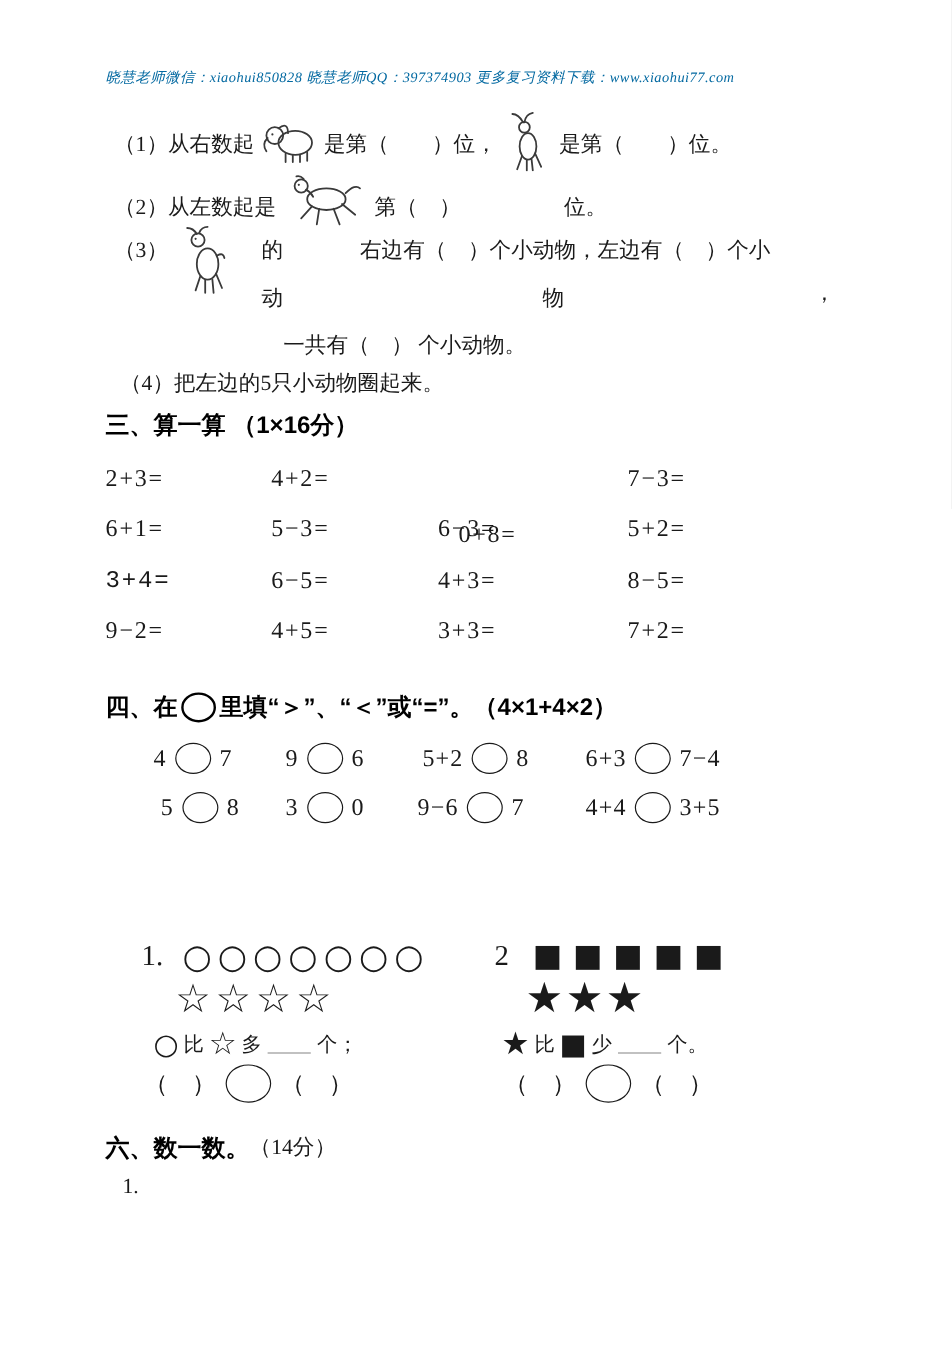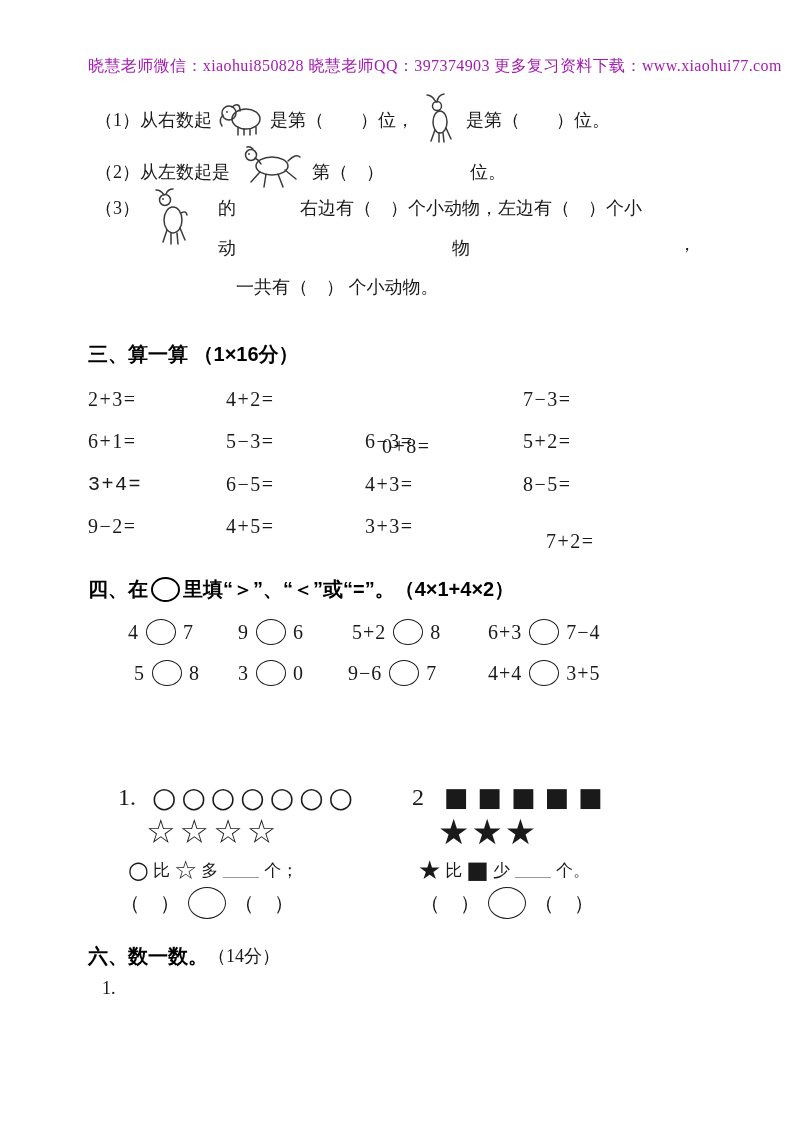--- a/index.html
+++ b/index.html
@@ -1,21 +1,21 @@
 <!DOCTYPE html>
 <html><head>
 <meta charset="utf-8">
 <style>
   html,body{margin:0;padding:0;background:#e8e8e8;}
   .page{position:relative;width:793px;height:1122px;background:#ffffff;margin:0 auto;
         font-family:"Liberation Serif",serif;color:#1a1a1a;overflow:hidden;}
   .abs{position:absolute;white-space:nowrap;}
   .row{position:absolute;display:flex;align-items:center;white-space:nowrap;}
   .zh{font-size:18px;}
-  .header{font-size:16px;letter-spacing:.4px;color:#a21caf;}
+  .header{font-size:12px;letter-spacing:.4px;color:#0369a1;font-style:italic;}
   .heading{font-family:"Liberation Sans",sans-serif;font-weight:bold;font-size:20px;color:#000;}
   .score{font-family:"Liberation Serif",serif;font-weight:normal;font-size:18px;}
   .math{font-size:20px;letter-spacing:1.5px;}
   .cmp{font-size:20px;letter-spacing:1px;}
   .cmp-circle{display:inline-block;width:28px;height:24px;border:1.6px solid #1a1a1a;
               border-radius:50%;margin:0 7px;flex:0 0 auto;}
   .title-circle{display:inline-block;width:25px;height:21px;border:2px solid #000;
                 border-radius:50%;margin:0 3px;flex:0 0 auto;}
   .big-circle{display:inline-block;width:36px;height:30px;border:1.6px solid #1a1a1a;
               border-radius:50%;margin:0 8px;flex:0 0 auto;}
@@ -85,20 +85,21 @@
       <circle cx="13" cy="11" r="0.9" fill="#3a3a3a" stroke="none"></circle>
     </svg>
   </span>
   <span class="abs zh" style="left:218px;top:196px;">的</span>
   <span class="abs zh" style="left:300px;top:196px;">右边有（　）个小动物，左边有（　）个小</span>
   <span class="abs zh" style="left:218px;top:236px;">动</span>
   <span class="abs zh" style="left:452px;top:236px;">物</span>
   <span class="abs zh" style="left:678px;top:232px;">，</span>
   <span class="abs zh" style="left:236px;top:275px;">一共有（　） 个小动物。</span>
 
+  <span class="abs zh" style="left:100px;top:307px;">（4）把左边的5只小动物圈起来。</span>
 
   <span class="abs heading" style="left:88px;top:341px;">三、算一算 （1×16分）</span>
 
   <span class="abs math" style="left:88px;top:388px;">2+3=</span>
   <span class="abs math" style="left:226px;top:388px;">4+2=</span>
   <span class="abs math" style="left:382px;top:388px;margin-top:47px;">0+8=</span>
   <span class="abs math" style="left:523px;top:388px;">7−3=</span>
 
   <span class="abs math" style="left:88px;top:430px;">6+1=</span>
   <span class="abs math" style="left:226px;top:430px;">5−3=</span>
@@ -106,21 +107,21 @@
   <span class="abs math" style="left:523px;top:430px;">5+2=</span>
 
   <span class="abs math" style="left:88px;top:473px;font-family:Liberation Mono, monospace;">3+4=</span>
   <span class="abs math" style="left:226px;top:473px;">6−5=</span>
   <span class="abs math" style="left:365px;top:473px;">4+3=</span>
   <span class="abs math" style="left:523px;top:473px;">8−5=</span>
 
   <span class="abs math" style="left:88px;top:515px;">9−2=</span>
   <span class="abs math" style="left:226px;top:515px;">4+5=</span>
   <span class="abs math" style="left:365px;top:515px;">3+3=</span>
-  <span class="abs math" style="left:546px;top:515px;margin-top:15px;">7+2=</span>
+  <span class="abs math" style="left:523px;top:515px;">7+2=</span>
 
   <div class="row" style="left:88px;top:574px;height:30px;">
     <span class="heading">四、在</span>
     <span class="title-circle"></span>
     <span class="heading">里填“＞”、“＜”或“=”。（4×1+4×2）</span>
   </div>
 
   <div class="row" style="left:128px;top:616px;height:32px;">
     <span class="cmp">4</span>
     <span class="cmp-circle"></span>

